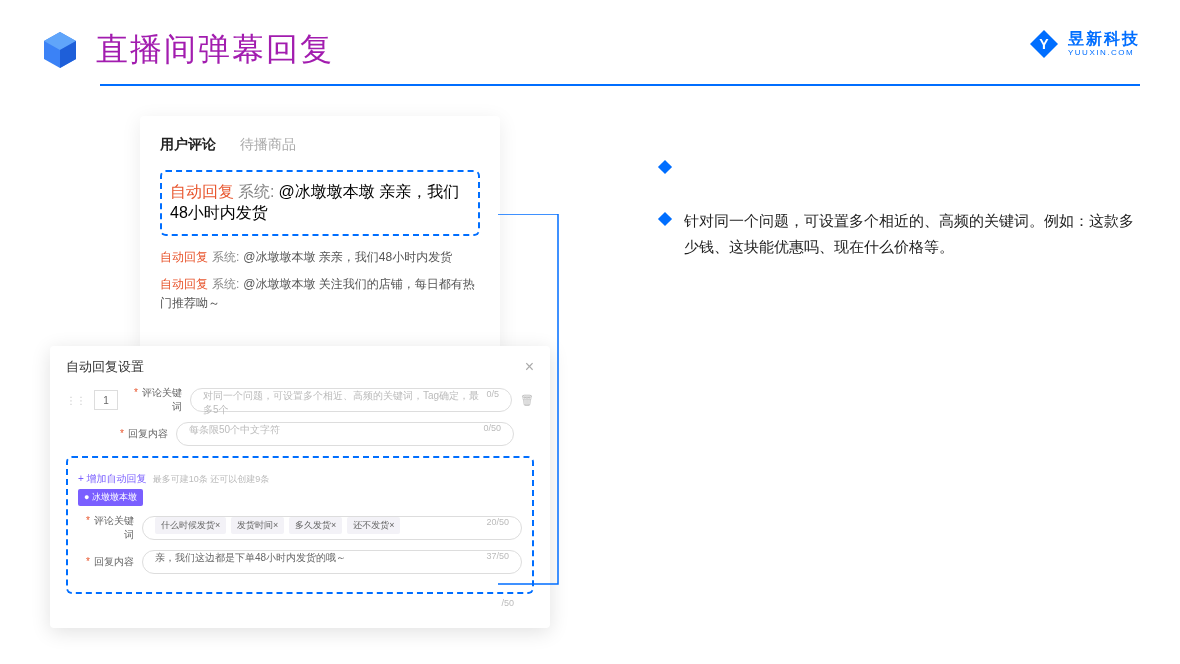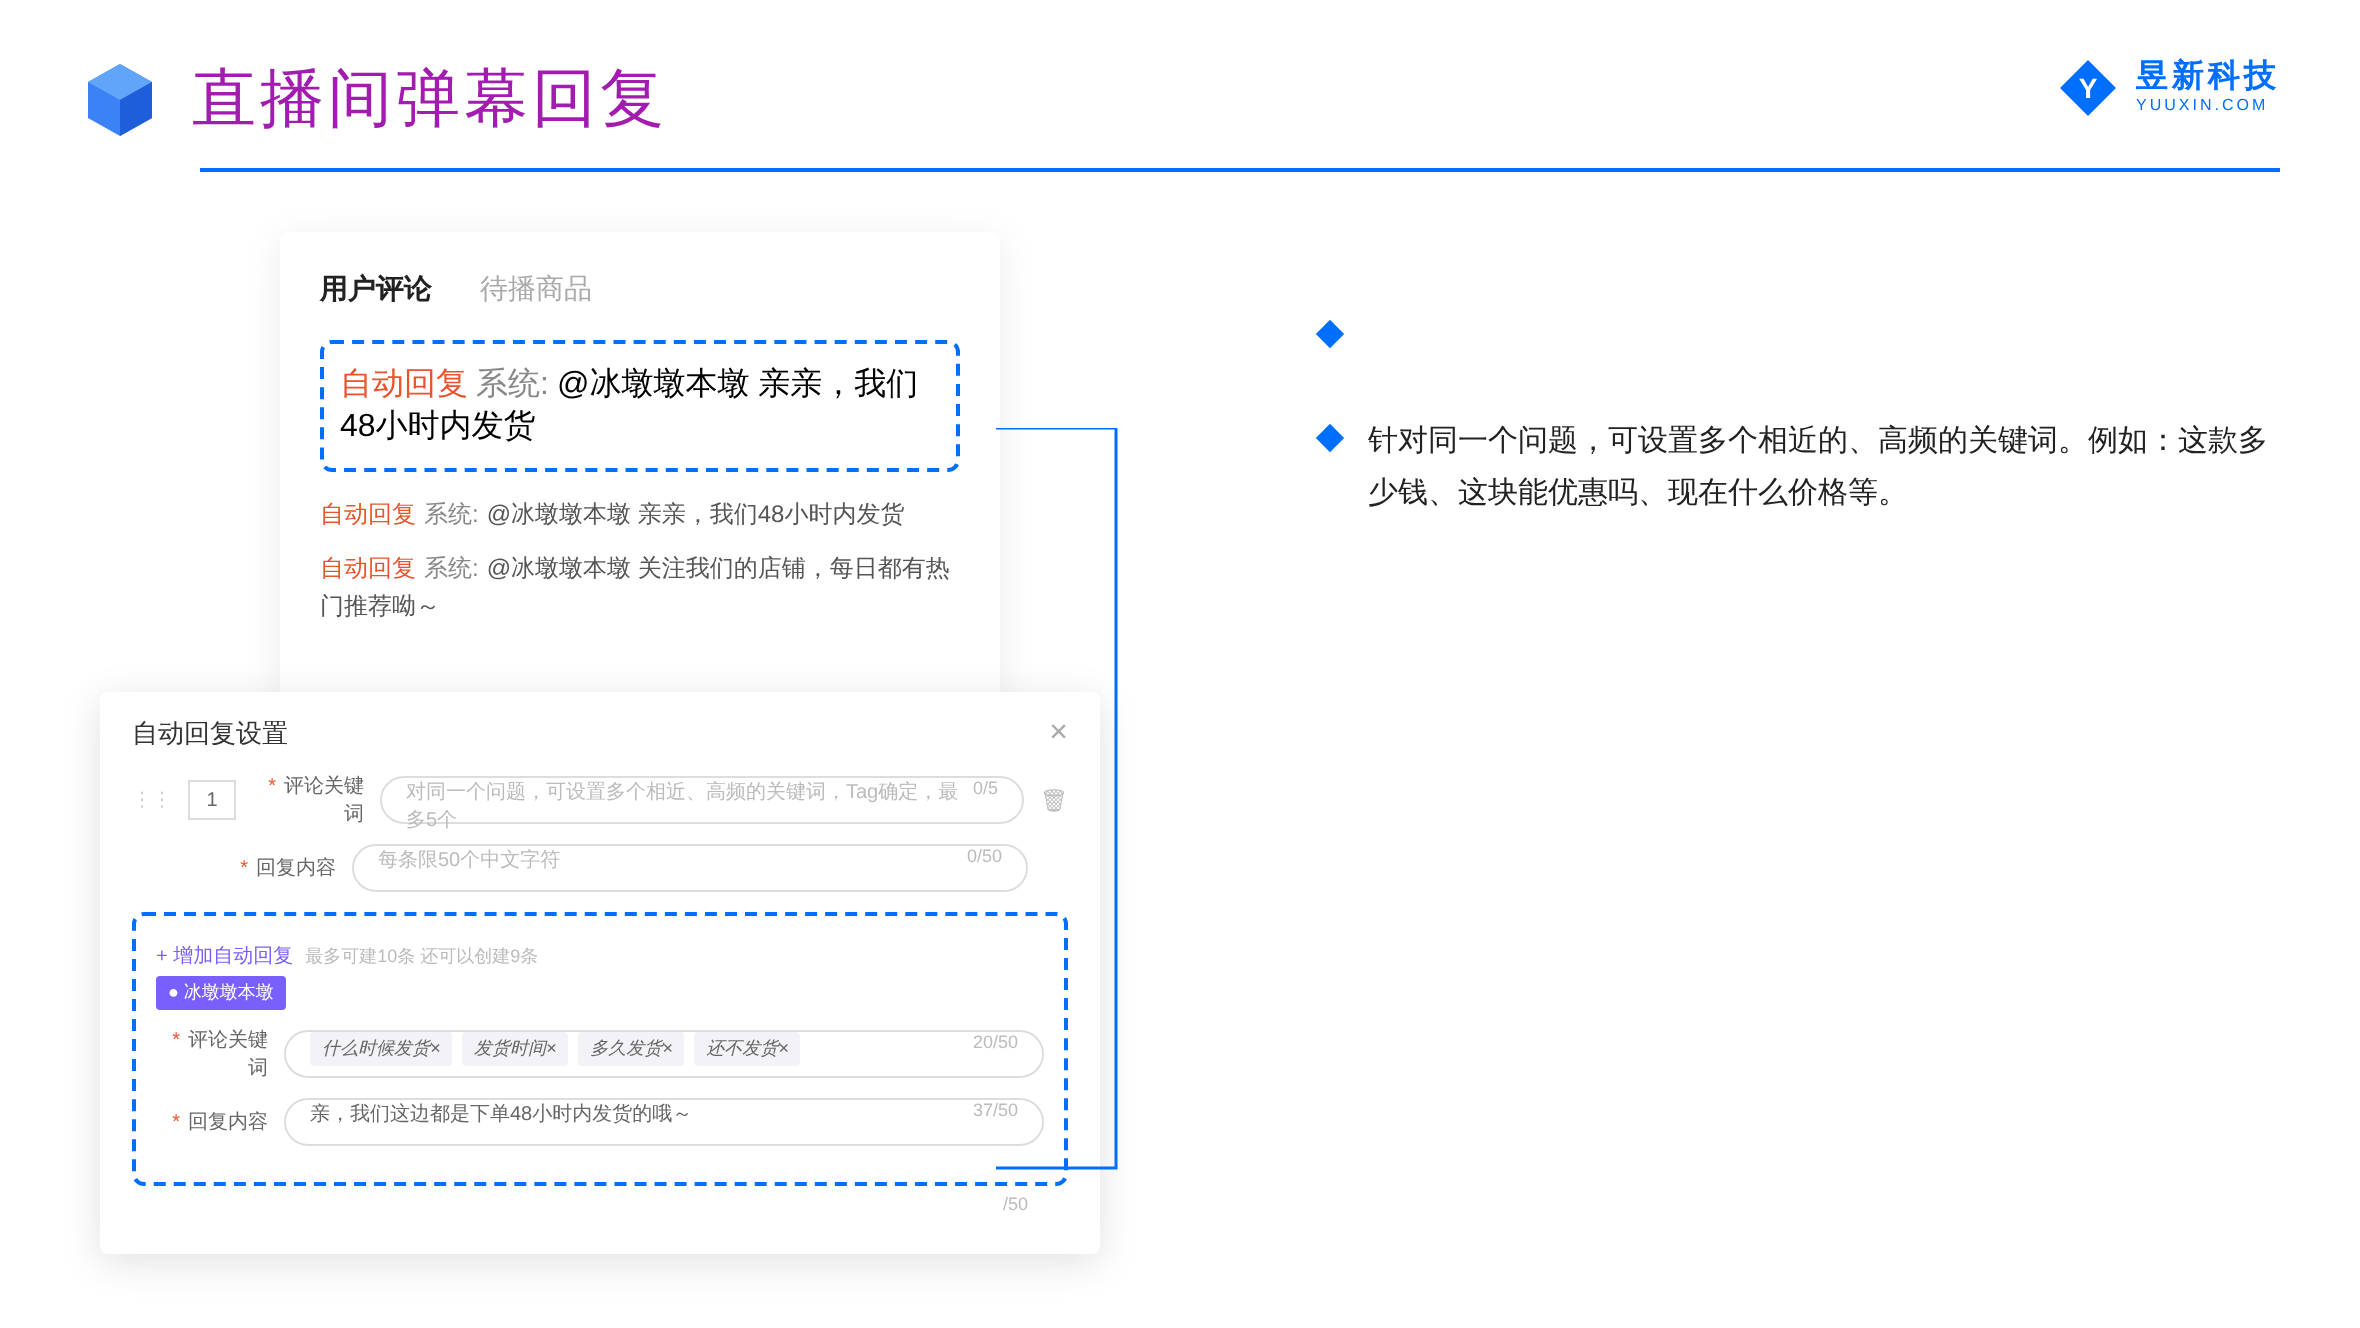--- a/index.html
+++ b/index.html
@@ -33,21 +33,21 @@
 .num-box{width:24px;height:20px;border:1px solid #ddd;display:flex;align-items:center;justify-content:center;font-size:10px;color:#666;}
 .red-dot{color:#e8552d;margin-right:4px;}
 .lbl{color:#666;width:56px;text-align:right;font-size:10px;}
 .finput{flex:1;height:24px;border:1px solid #ddd;border-radius:12px;padding:0 12px;font-size:10px;color:#bbb;display:flex;align-items:flex-start;justify-content:space-between;}
 .cnt{color:#bbb;font-size:9px;}
 .trash{color:#bbb;font-size:11px;}
 .hl-box{border:2px dashed #006eff;border-radius:6px;padding:10px;margin-top:10px;}
 .add-link{font-size:10px;color:#7a5fff;margin-bottom:8px;}
 .add-hint{font-size:9px;color:#bbb;margin-left:6px;}
 .ex-badge{display:inline-block;background:#7a5fff;color:#fff;font-size:9px;padding:2px 6px;border-radius:2px;margin-bottom:8px;}
-.tag-chip{display:inline-block;background:#f3f2f7;color:#666;font-size:9px;padding:2px 6px;border-radius:2px;margin-right:2px;font-style:italic;}
+.tag-chip{display:inline-block;background:#f3f2f7;color:#666;font-size:9px;padding:2px 6px;border-radius:2px;margin-right:2px;}
 .connector{position:absolute;top:98px;left:458px;width:65px;height:380px;pointer-events:none;}
 .sec-head{display:flex;align-items:center;margin-bottom:30px;}
 .bubble-icon{width:28px;height:28px;margin-right:14px;position:relative;}
 .sec-title{font-size:22px;color:#222;font-weight:500;}
 .bullet-item{display:flex;margin-bottom:36px;padding-left:40px;}
 .diamond{width:10px;height:10px;background:#006eff;transform:rotate(45deg);margin-right:14px;margin-top:6px;flex-shrink:0;}
 .bullet-text{font-size:15px;color:#222;line-height:1.7;}
 </style>
 </head>
 <body>

